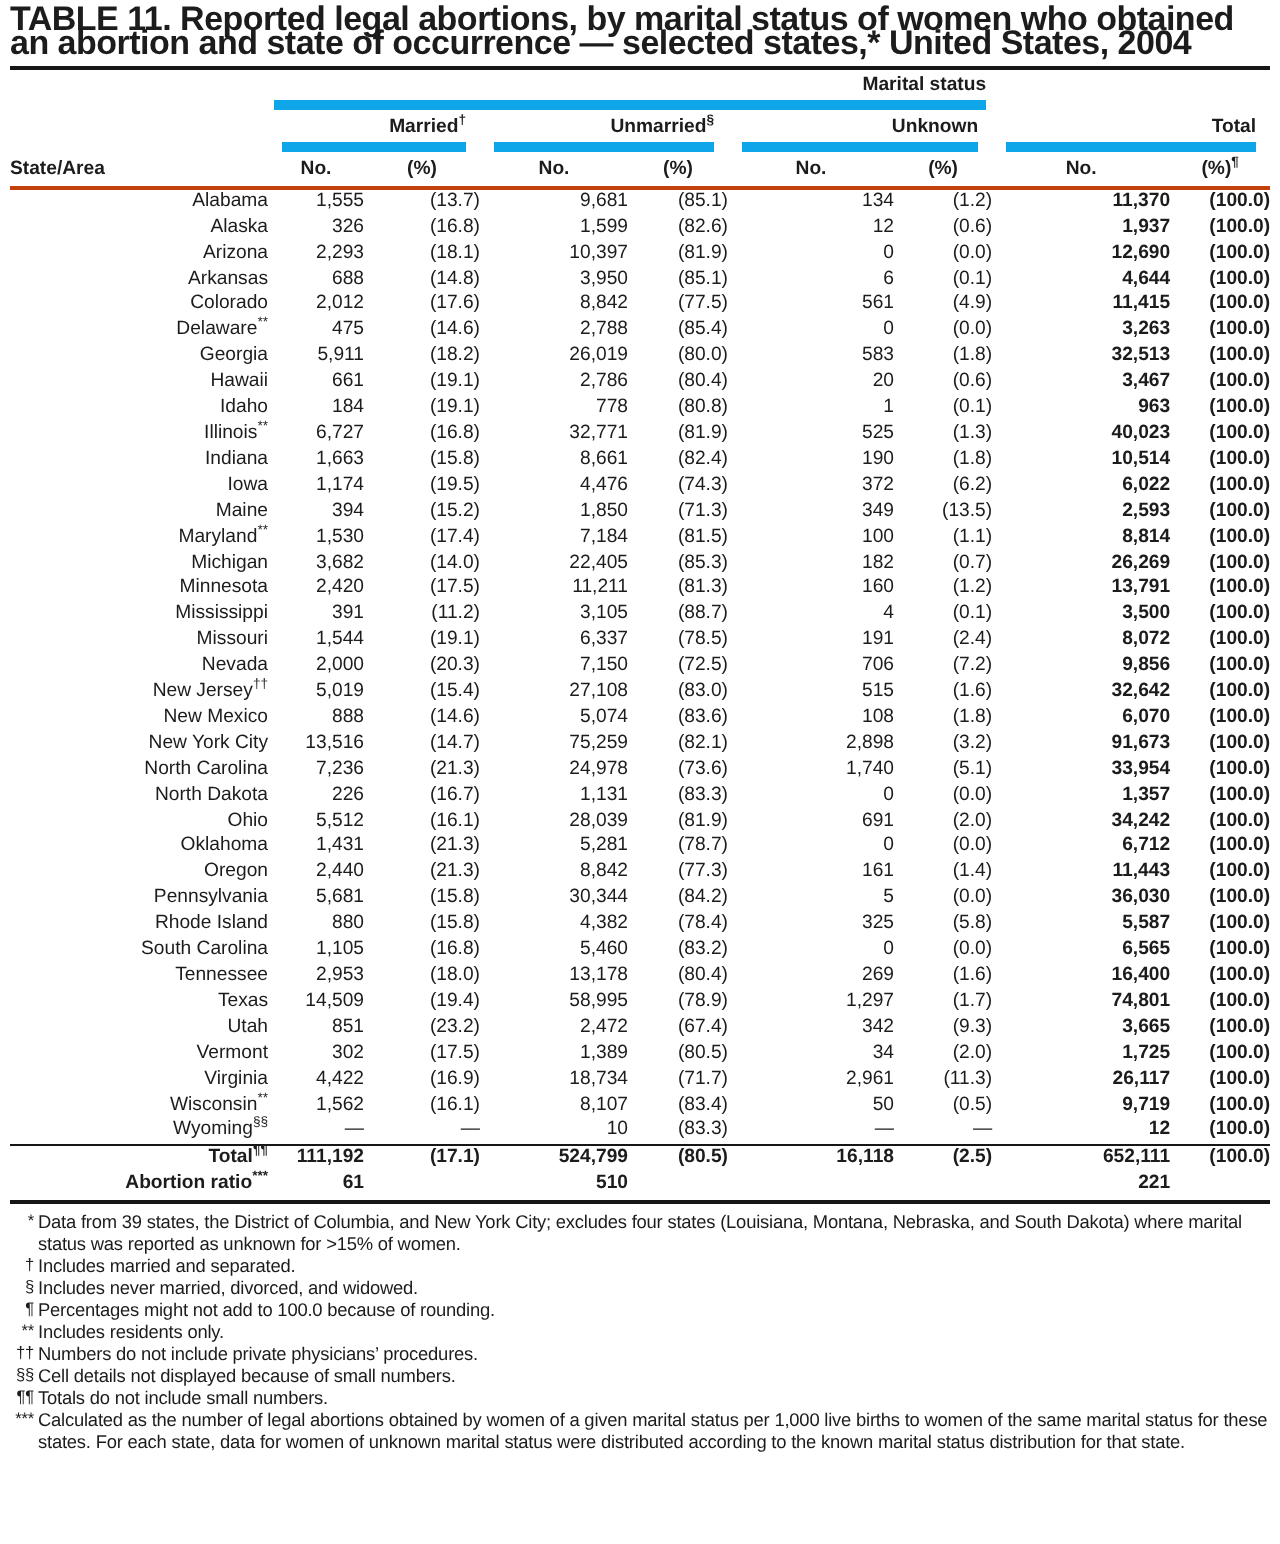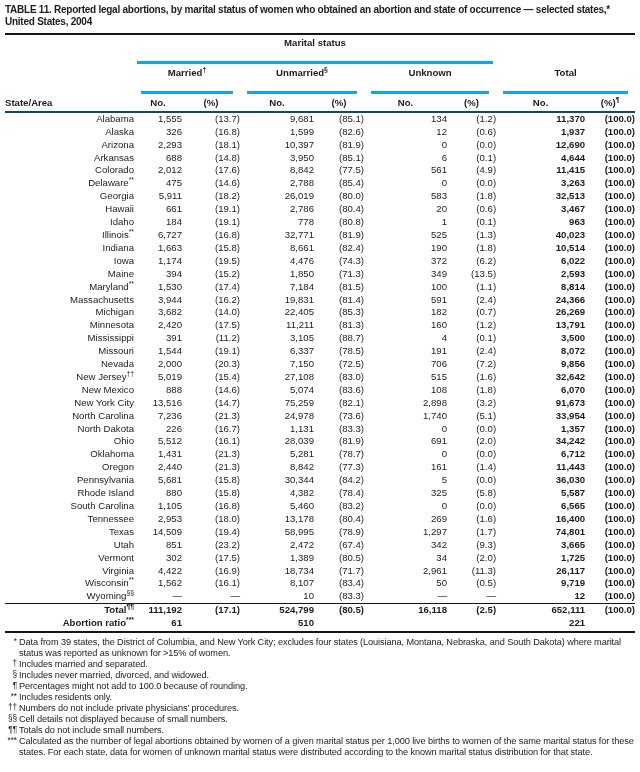--- a/index.html
+++ b/index.html
@@ -3,33 +3,33 @@
 <meta charset="utf-8">
 <style>
   html,body { margin:0; padding:0; background:#fff; }
   body {
     width:640px; height:772px; overflow:hidden;
     font-family:"Liberation Sans","DejaVu Sans",sans-serif;
     color:#1c1c1c;
   }
   .page { padding:4px 5px 0 5px; }
   .title {
-    font-weight:bold; font-size:10px; line-height:12.4px;
+    font-weight:bold; font-size:17px; line-height:12.4px;
     letter-spacing:-0.25px; margin:0 0 4px 0; width:634px;
   }
   table.main {
     border-collapse:collapse; table-layout:fixed; width:630px;
     border-top:2px solid #161616;
   }
   th,td { padding:0; margin:0; white-space:nowrap; font-size:9.6px; font-weight:normal; }
   thead th { font-weight:bold; vertical-align:bottom; }
   tr.hr1 th { line-height:12px; padding-top:2px; }
   tr.hr2 th { line-height:13px; padding-top:2px; }
-  tr.hr3 th { line-height:13px; border-bottom:2px solid #0c4a6e; padding-bottom:2px; padding-top:2px; }
-  .gline { border-bottom:3px solid #0ea5e9; text-align:center; padding-bottom:12px; }
+  tr.hr3 th { line-height:13px; border-bottom:2px solid #c2410c; padding-bottom:2px; padding-top:2px; }
+  .gline { border-bottom:5px solid #0ea5e9; text-align:right; padding-bottom:1px; }
   .m2 { margin:0 3px; }
   .m6 { margin:0 7px; }
   .sa { text-align:left; vertical-align:bottom; }
   .sub { text-align:center; }
   tbody td { line-height:12.9px; text-align:right; }
   tbody td.state { text-align:right; }
   .b { font-weight:bold; }
   tr.total td { border-top:1px solid #161616; }
   tr.ratio td { border-bottom:2px solid #161616; padding-bottom:1px; }
   sup { font-size:6.8px; vertical-align:super; line-height:0; }
@@ -240,31 +240,20 @@
           <td class="">1,530</td>
           <td class="">(17.4)</td>
           <td class="">7,184</td>
           <td class="">(81.5)</td>
           <td class="">100</td>
           <td class="">(1.1)</td>
           <td class="b">8,814</td>
           <td class="b">(100.0)</td>
         </tr>
         <tr>
-          <td class="state"><span>Massachusetts</span></td>
-          <td class="">3,944</td>
-          <td class="">(16.2)</td>
-          <td class="">19,831</td>
-          <td class="">(81.4)</td>
-          <td class="">591</td>
-          <td class="">(2.4)</td>
-          <td class="b">24,366</td>
-          <td class="b">(100.0)</td>
-        </tr>
-        <tr>
           <td class="state"><span>Michigan</span></td>
           <td class="">3,682</td>
           <td class="">(14.0)</td>
           <td class="">22,405</td>
           <td class="">(85.3)</td>
           <td class="">182</td>
           <td class="">(0.7)</td>
           <td class="b">26,269</td>
           <td class="b">(100.0)</td>
         </tr>

